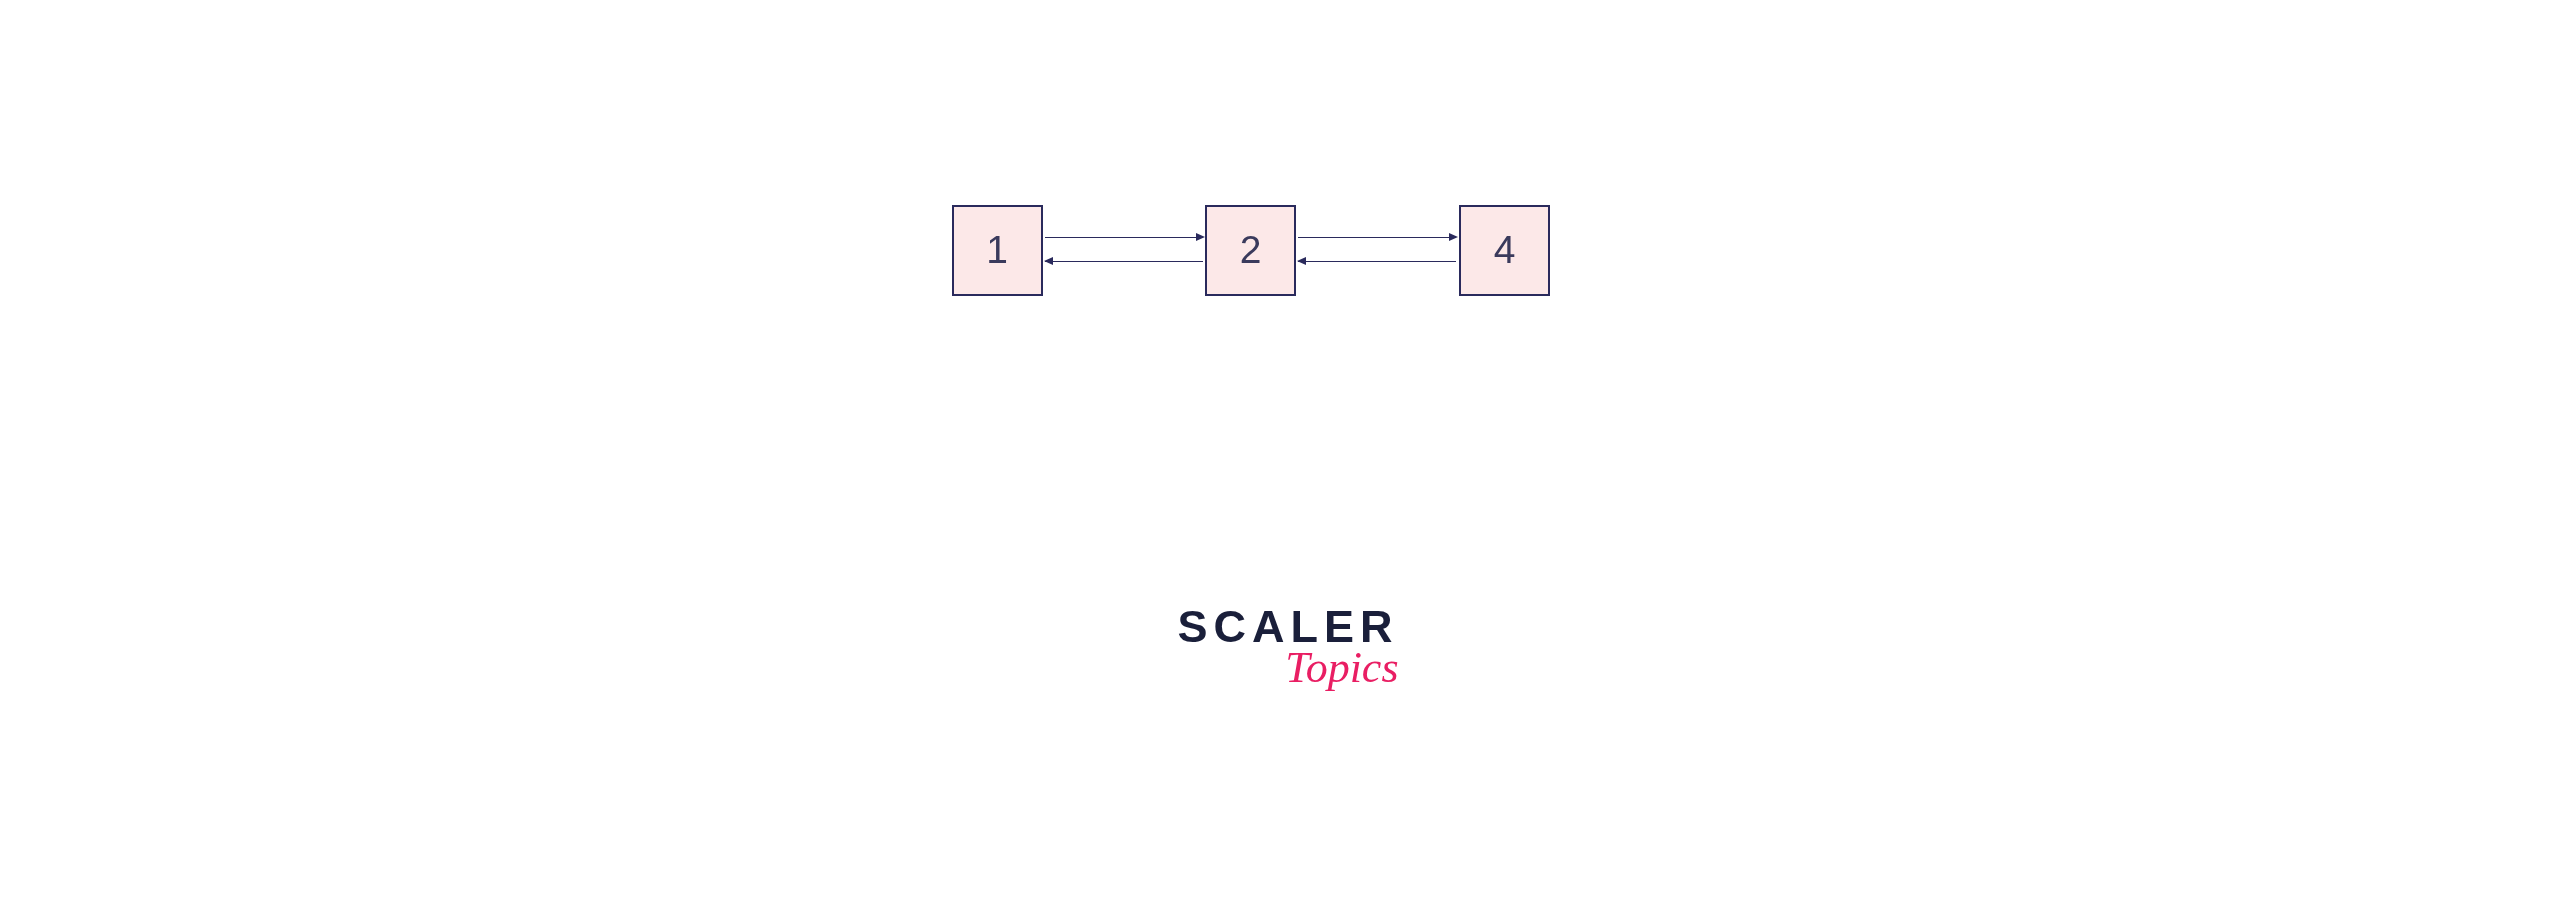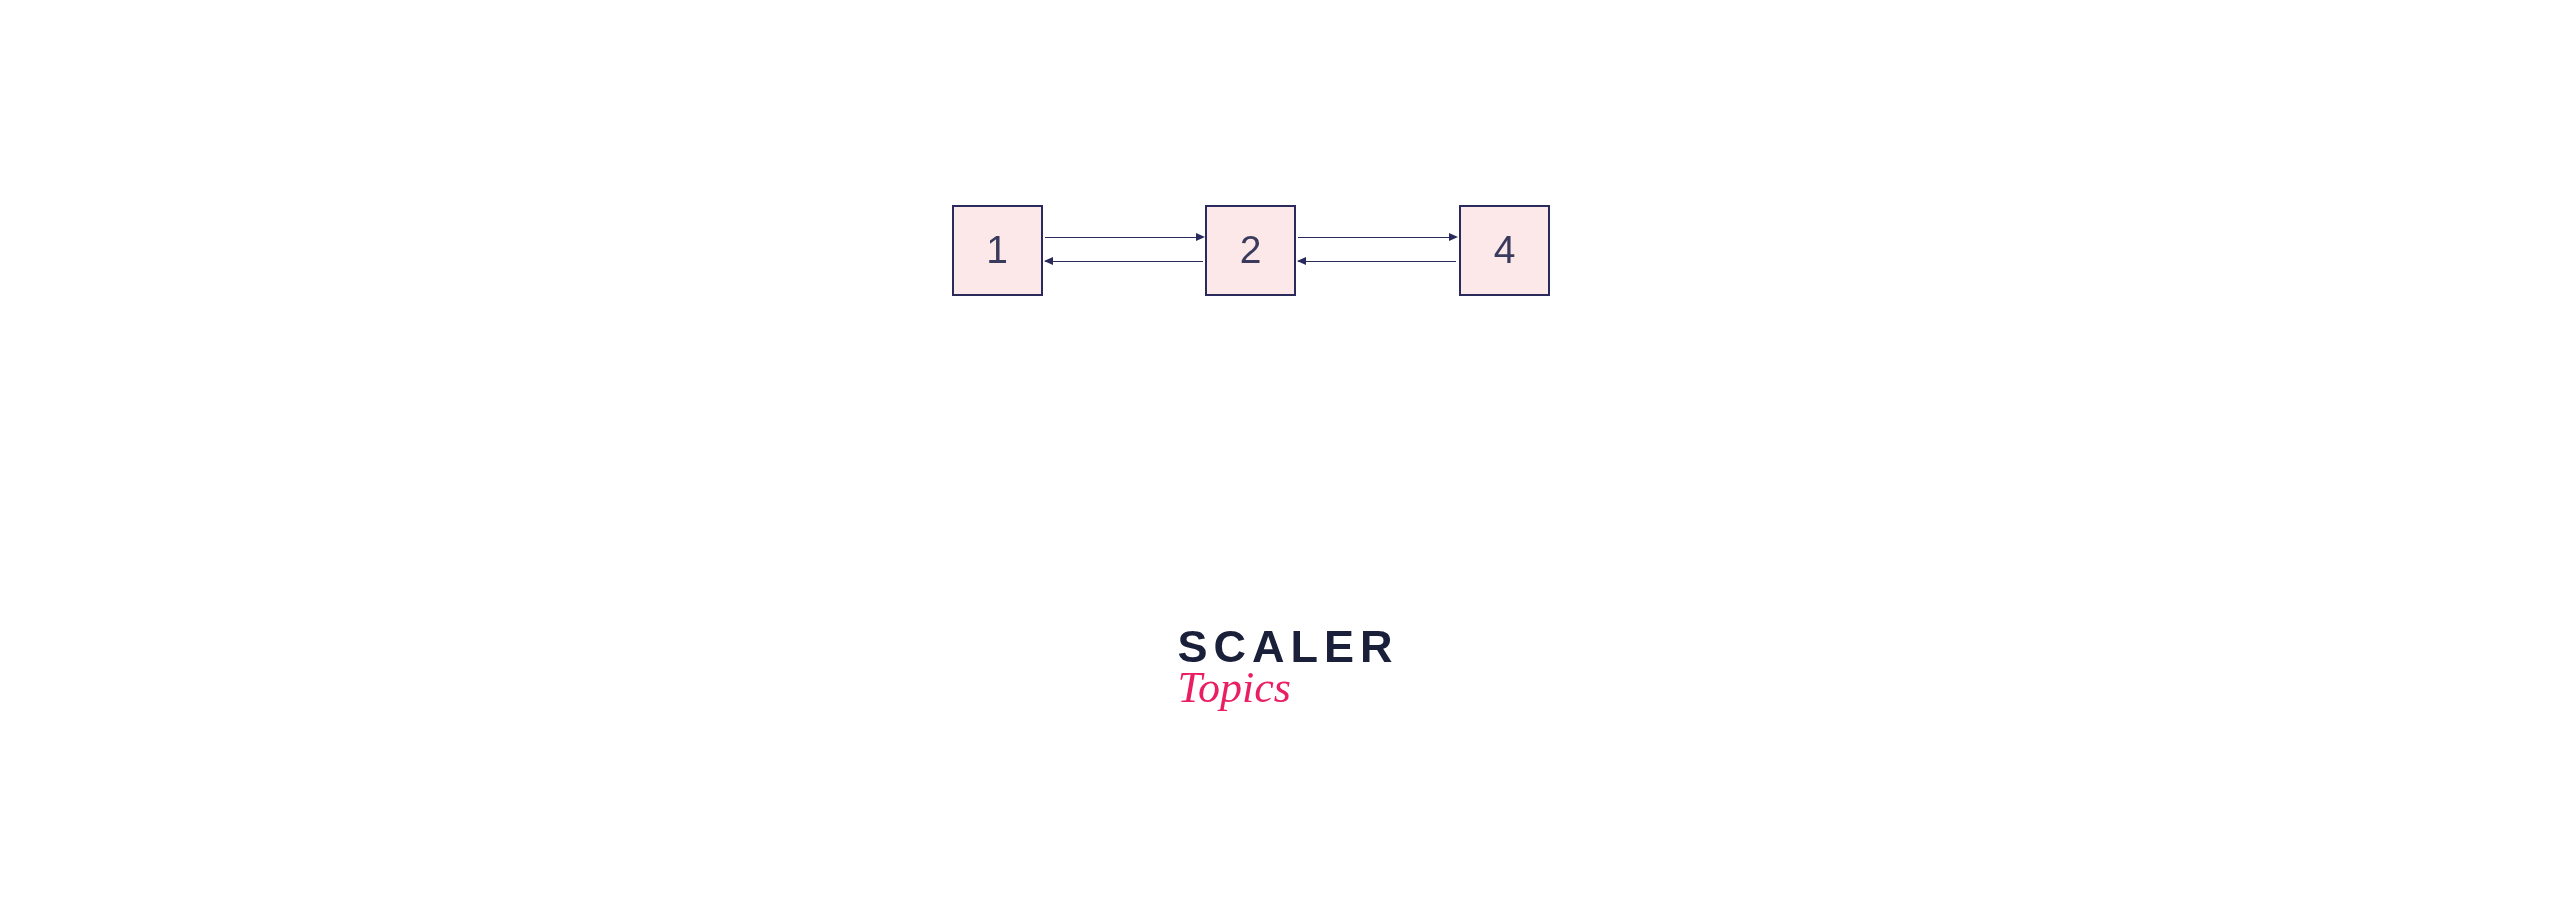--- a/index.html
+++ b/index.html
@@ -107,23 +107,23 @@
       border-bottom: 4.5px solid transparent;
       border-right: 9px solid #2a2a5c;
     }
     .arrow-1-2-top { left: 98px; top: 32px; width: 158px; }
     .arrow-1-2-bot { left: 98px; top: 56px; width: 158px; }
     .arrow-2-3-top { left: 351px; top: 32px; width: 158px; }
     .arrow-2-3-bot { left: 351px; top: 56px; width: 158px; }
     .logo-container {
       position: absolute;
       left: 50%;
-      top: 621px;
+      top: 601px;
       transform: translateX(-50%);
-      text-align: left;
+      text-align: right;
     }
     .logo-scaler {
       font-family: Arial, sans-serif;
       font-size: 45px;
       font-weight: 900;
       letter-spacing: 6px;
       color: #1a1f3a;
     }
     .logo-topics {
       font-family: 'Brush Script MT', cursive;

